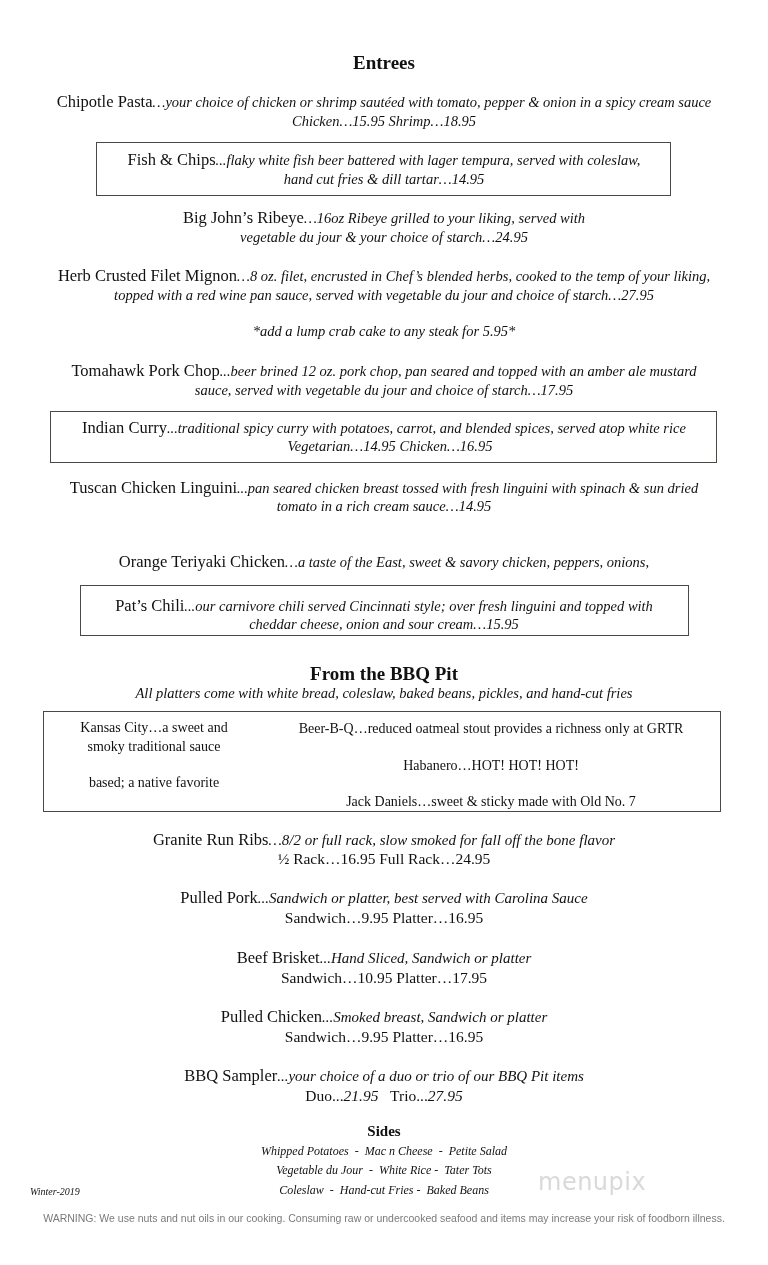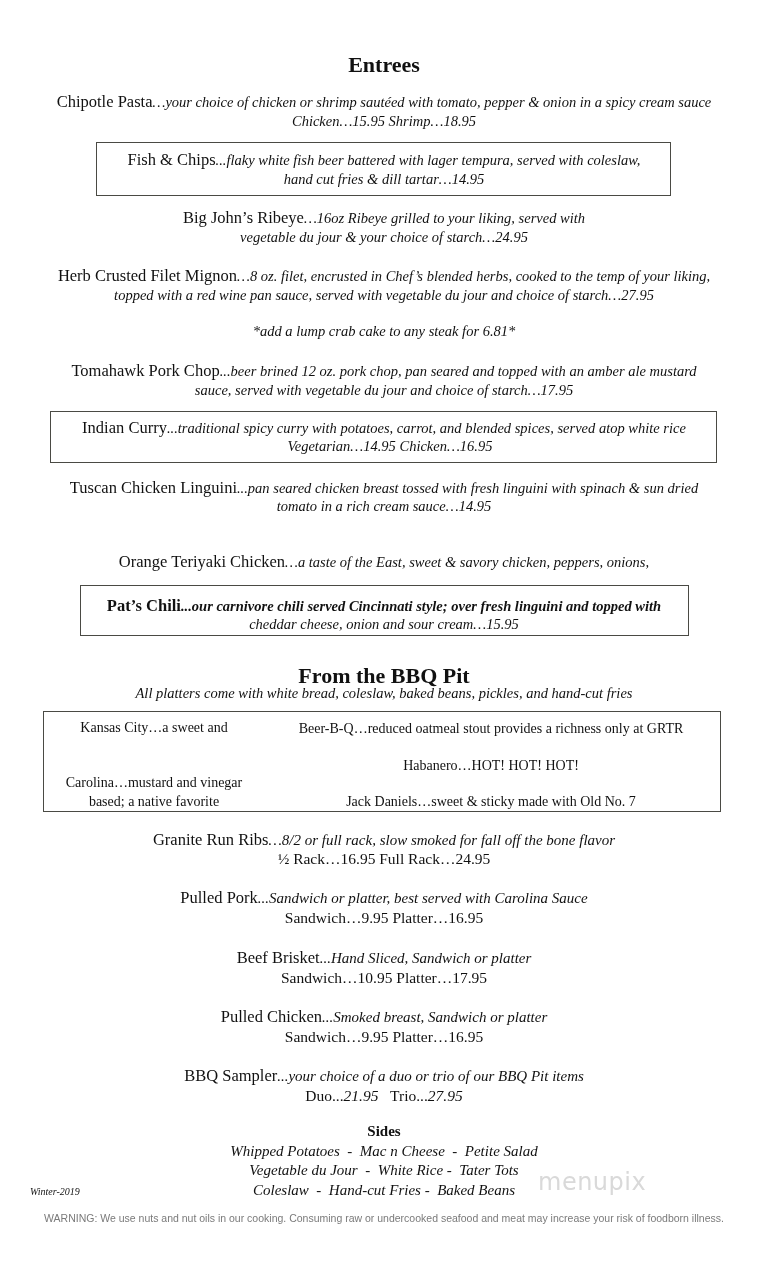--- a/index.html
+++ b/index.html
@@ -1,30 +1,30 @@
 <!DOCTYPE html>
 <html><head>
   <meta charset="utf-8">
   <style>
     * { margin: 0; padding: 0; box-sizing: border-box; }
     html, body { width: 768px; height: 1265px; background: #ffffff; overflow: hidden; }
     body { position: relative; font-family: "Liberation Serif", serif; color: #111111; }
     .abs { position: absolute; }
     .center { text-align: center; left: 0; width: 768px; }
-    .h-title { font-weight: bold; font-size: 22px; text-align: center; }
+    .h-title { font-weight: bold; font-size: 19px; text-align: center; }
     .line { font-size: 15.5px; line-height: 19px; white-space: nowrap; }
     .name { font-style: normal; font-size: 16.5px; }
     .desc { font-style: italic; font-size: 14.5px; }
     .box { position: absolute; border: 1.5px solid #4a4a44; background: #fff; }
     .bbq-box { position: absolute; border: 1.5px solid #4a4a44; background: #fff; left: 43px; top: 711px; width: 678px; height: 101px; }
     .sauce { position: absolute; font-size: 14px; line-height: 19px; text-align: center; white-space: nowrap; }
     .bbq-item .name { font-size: 16.5px; }
     .bbq-item .desc { font-size: 15px; }
     .price-upright { font-style: normal; font-size: 15.5px; }
-    .sides-line { font-style: italic; font-size: 15px; line-height: 19.5px; }
+    .sides-line { font-style: italic; font-size: 12px; line-height: 19.5px; }
     .winter { font-style: italic; font-size: 10px; left: 30px; top: 1186px; }
     .warning { font-family: "Liberation Sans", sans-serif; font-size: 10.5px; color: #7a7a7a; left: 0; width: 768px; text-align: center; top: 1212px; }
     .watermark { font-family: "DejaVu Sans", sans-serif; font-size: 24px; color: #d9d9d9; left: 538px; top: 1168px; letter-spacing: 0.5px; }
   </style>
 </head>
 <body>
 
 <div class="abs center h-title" style="top:52px;">Entrees</div>
 
 <div class="abs center line" style="top:92px;">
@@ -41,21 +41,21 @@
 <div class="abs center line" style="top:208px;">
   <span class="name">Big John’s Ribeye</span><span class="desc">…16oz Ribeye grilled to your liking, served with</span>
 </div>
 <div class="abs center line desc" style="top:228px;">vegetable du jour &amp; your choice of starch…24.95</div>
 
 <div class="abs center line" style="top:266px;">
   <span class="name">Herb Crusted Filet Mignon</span><span class="desc">…8 oz. filet, encrusted in Chef’s blended herbs, cooked to the temp of your liking,</span>
 </div>
 <div class="abs center line desc" style="top:286px;">topped with a red wine pan sauce, served with vegetable du jour and choice of starch…27.95</div>
 
-<div class="abs center line desc" style="top:322px;">*add a lump crab cake to any steak for 6.81*</div>
+<div class="abs center line desc" style="top:322px;">*add a lump crab cake to any steak for 5.95*</div>
 
 <div class="abs center line" style="top:361px;">
   <span class="name">Tomahawk Pork Chop</span><span class="desc">...beer brined 12 oz. pork chop, pan seared and topped with an amber ale mustard</span>
 </div>
 <div class="abs center line desc" style="top:381px;">sauce, served with vegetable du jour and choice of starch…17.95</div>
 
 <div class="box" style="left:50px; top:411px; width:667px; height:52px;"></div>
 <div class="abs center line" style="top:418px;">
   <span class="name">Indian Curry</span><span class="desc">...traditional spicy curry with potatoes, carrot, and blended spices, served atop white rice</span>
 </div>
@@ -65,34 +65,34 @@
   <span class="name">Tuscan Chicken Linguini</span><span class="desc">...pan seared chicken breast tossed with fresh linguini with spinach &amp; sun dried</span>
 </div>
 <div class="abs center line desc" style="top:497px;">tomato in a rich cream sauce…14.95</div>
 
 <div class="abs center line" style="top:552px;">
   <span class="name">Orange Teriyaki Chicken</span><span class="desc">…a taste of the East, sweet &amp; savory chicken, peppers, onions,</span>
 </div>
 <div class="abs center line desc" style="top:556px;margin-top:46px;">served atop white rice…14.95</div>
 
 <div class="box" style="left:80px; top:585px; width:609px; height:51px;"></div>
-<div class="abs center line" style="top:596px;font-weight:bold;">
+<div class="abs center line" style="top:596px;">
   <span class="name">Pat’s Chili</span><span class="desc">...our carnivore chili served Cincinnati style; over fresh linguini and topped with</span>
 </div>
 <div class="abs center line desc" style="top:615px;">cheddar cheese, onion and  sour cream…15.95</div>
 
 <div class="abs center h-title" style="top:663px;">From the BBQ Pit</div>
 <div class="abs center line desc" style="top:684px; font-size:14.5px;">All platters come with white bread, coleslaw, baked beans, pickles, and hand-cut fries</div>
 
 <div class="bbq-box"></div>
 <div class="sauce" style="left:44px; width:220px; top:718px;">
   <div>Kansas City…a sweet and</div>
+  <div>smoky traditional sauce</div>
 </div>
 <div class="sauce" style="left:44px; width:220px; top:773px;">
-  <div>Carolina…mustard and vinegar</div>
   <div>based; a native favorite</div>
 </div>
 <div class="sauce" style="left:262px; width:458px; top:719px;">Beer-B-Q…reduced oatmeal stout provides a richness only at GRTR</div>
 <div class="sauce" style="left:262px; width:458px; top:756px;">Habanero…HOT! HOT! HOT!</div>
 <div class="sauce" style="left:262px; width:458px; top:792px;">Jack Daniels…sweet &amp; sticky made with Old No. 7</div>
 
 <div class="abs center line bbq-item" style="top:830px;">
   <span class="name">Granite Run Ribs</span><span class="desc">…8/2 or full rack, slow smoked for fall off the bone flavor</span>
 </div>
 <div class="abs center line price-upright" style="top:849px;">½ Rack…16.95   Full Rack…24.95</div>
@@ -120,13 +120,13 @@
 </div>
 
 <div class="abs center" style="top:1123px; font-weight:bold; font-size:15px;">Sides</div>
 <div class="abs center sides-line" style="top:1142px; white-space:pre;">Whipped Potatoes  -  Mac n Cheese  -  Petite Salad</div>
 <div class="abs center sides-line" style="top:1161px; white-space:pre;">Vegetable du Jour  -  White Rice -  Tater Tots</div>
 <div class="abs center sides-line" style="top:1181px; white-space:pre;">Coleslaw  -  Hand-cut Fries -  Baked Beans</div>
 
 <div class="abs watermark">menupix</div>
 
 <div class="abs winter">Winter-2019</div>
-<div class="abs warning">WARNING: We use nuts and nut oils in our cooking. Consuming raw or undercooked seafood and meat may increase your risk of foodborn illness.</div>
+<div class="abs warning">WARNING: We use nuts and nut oils in our cooking. Consuming raw or undercooked seafood and items may increase your risk of foodborn illness.</div>
 
 </body></html>

